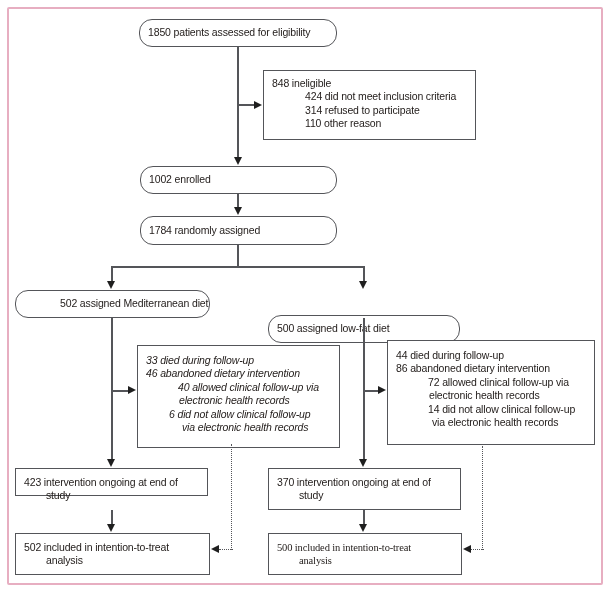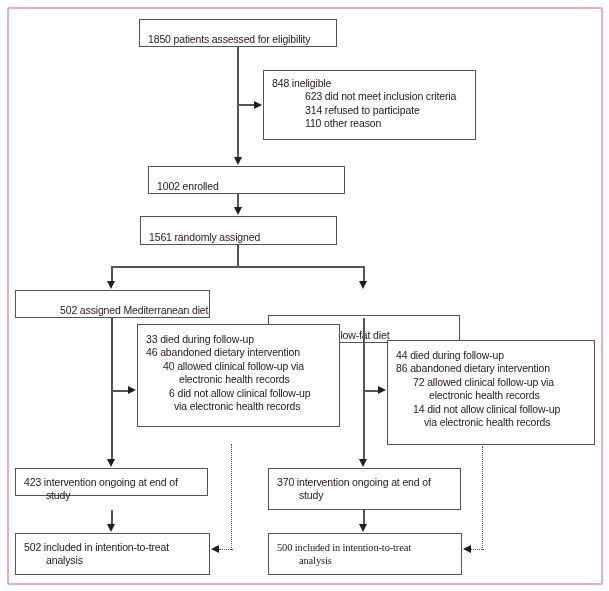--- a/index.html
+++ b/index.html
@@ -9,27 +9,27 @@
     color:#26211f;letter-spacing:-0.15px;overflow:hidden;
   }
   .frame{
     position:absolute;left:7px;top:7px;width:596px;height:578px;
     box-sizing:border-box;border:2px solid #e7aec1;border-radius:2px;
   }
   .bx{
     position:absolute;box-sizing:border-box;background:#ffffff;
     border:1.5px solid #545559;
   }
-  .single{display:flex;align-items:flex-end;padding:0 8px;}
+  .single{display:flex;align-items:center;padding:0 8px;border-radius:13px;}
   .multi{padding:6px 6px 0 8px;}
   .ln{white-space:nowrap;line-height:13.4px;}
-  .ind1{margin-left:17px;}
+  .ind1{margin-left:32px;}
   .ind1a{margin-left:23px;}
   .ind2{margin-left:33px;}
-  .ind2b{margin-left:28px;}
+  .ind2b{margin-left:36px;}
   .hang{margin-left:22px;}
   .lv{position:absolute;width:1.5px;background:#545559;}
   .lh{position:absolute;height:1.5px;background:#545559;}
   .dv{position:absolute;width:0;border-left:1.6px dotted #545559;}
   .dh{position:absolute;height:0;border-top:1.6px dotted #545559;}
   .ar{position:absolute;width:0;height:0;}
   .ad{border-left:4.5px solid transparent;border-right:4.5px solid transparent;border-top:8px solid #1f1f1f;}
   .arr{border-top:4.5px solid transparent;border-bottom:4.5px solid transparent;border-left:8px solid #1f1f1f;}
   .arl{border-top:4.5px solid transparent;border-bottom:4.5px solid transparent;border-right:8px solid #1f1f1f;}
 </style>
@@ -38,42 +38,42 @@
 
 <div id="stage">
   <div class="frame"></div>
 
   <div class="bx single" style="left:139px;top:19px;width:198px;height:28px;">
     <span class="ln">1850 patients assessed for eligibility</span>
   </div>
 
   <div class="bx multi" style="left:263px;top:70px;width:213px;height:70px;">
     <div class="ln">848 ineligible</div>
-    <div class="ln ind2">623 did not meet inclusion criteria</div>
+    <div class="ln ind2">424 did not meet inclusion criteria</div>
     <div class="ln ind2">314 refused to participate</div>
     <div class="ln ind2">110 other reason</div>
   </div>
 
-  <div class="bx single" style="left:140px;top:166px;width:197px;height:28px;margin-left:8px;">
+  <div class="bx single" style="left:140px;top:166px;width:197px;height:28px;">
     <span class="ln">1002 enrolled</span>
   </div>
 
   <div class="bx single" style="left:140px;top:216px;width:197px;height:29px;">
-    <span class="ln">1561 randomly assigned</span>
+    <span class="ln">1784 randomly assigned</span>
   </div>
 
   <div class="bx single" style="left:15px;top:290px;width:195px;height:28px;padding-left:44px;">
     <span class="ln">502 assigned Mediterranean diet</span>
   </div>
 
   <div class="bx single" style="left:268px;top:290px;width:192px;height:28px;margin-top:25px;">
     <span class="ln">500 assigned low-fat diet</span>
   </div>
 
-  <div class="bx multi" style="left:137px;top:324px;width:203px;height:103px;padding-top:8px;">
+  <div class="bx multi" style="left:137px;top:345px;width:203px;height:103px;padding-top:8px;font-style:italic;">
     <div class="ln">33 died during follow-up</div>
     <div class="ln">46 abandoned dietary intervention</div>
     <div class="ln ind1">40 allowed clinical follow-up via</div>
     <div class="ln ind2">electronic health records</div>
     <div class="ln ind1a">6 did not allow clinical follow-up</div>
     <div class="ln ind2b">via electronic health records</div>
   </div>
 
   <div class="bx multi" style="left:387px;top:340px;width:208px;height:105px;padding-top:8px;">
     <div class="ln">44 died during follow-up</div>

